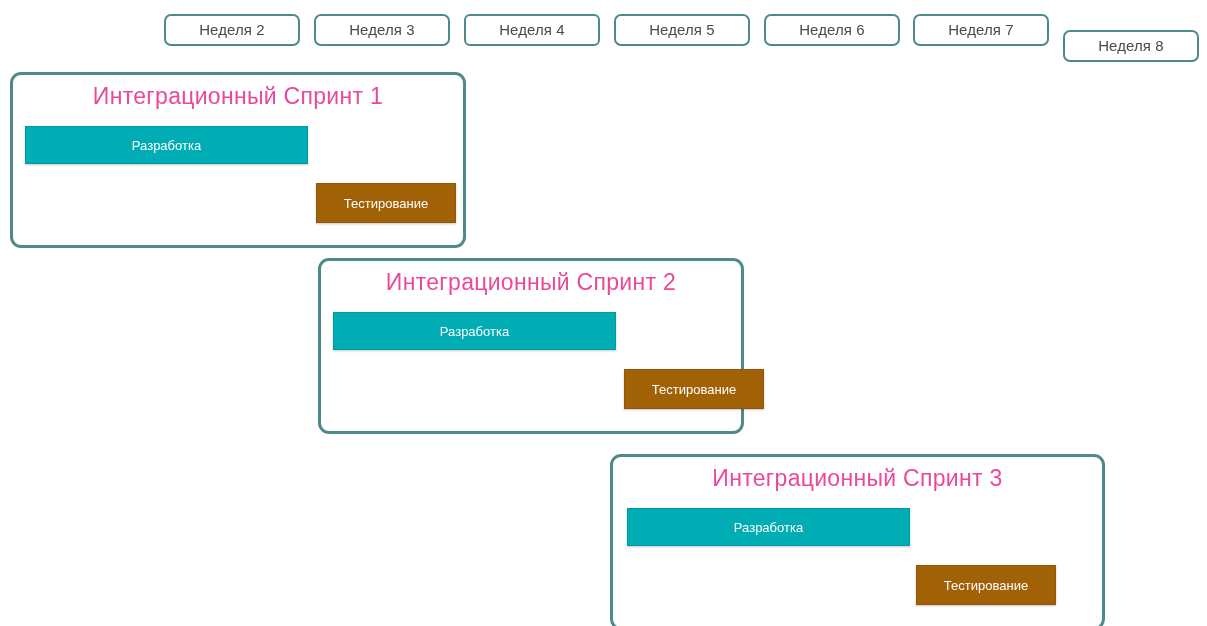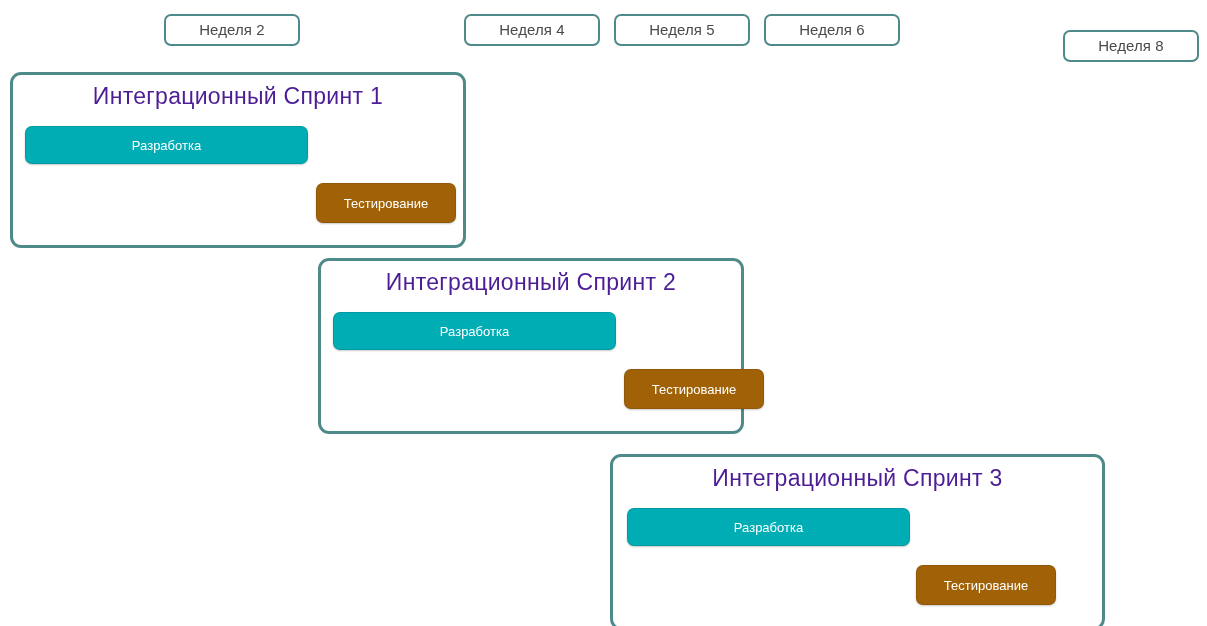--- a/index.html
+++ b/index.html
@@ -53,28 +53,28 @@
     border-radius: 11px;
     background: #ffffff;
   }
   .sprint-title {
     position: absolute;
     left: 0;
     right: 0;
     top: 8px;
     text-align: center;
     font-size: 23px;
-    color: #4c1d95;
+    color: #ec4899;
     white-space: nowrap;
     letter-spacing: 0.3px;
   }
   .task-bar {
     position: absolute;
     box-sizing: border-box;
-    border-radius: 7px;
+    border-radius: 0;
     color: #ffffff;
     font-size: 13px;
     text-align: center;
     white-space: nowrap;
     display: flex;
     align-items: center;
     justify-content: center;
     border: 1px solid rgba(0,0,0,0.10);
     box-shadow: 0 1px 2px rgba(0,0,0,0.22);
   }
@@ -86,23 +86,25 @@
     text-align: right;
   }
 </style>
 </head>
 <body>
 
 <div id="canvas">
 
   <div class="week-strip" id="week-strip">
       <div class="week-tab" style="left: 164px; width: 136px;">Неделя 2</div>
-      <div class="week-tab" style="left: 464px; width: 136px;">Неделя 4</div>
+      <div class="week-tab" style="left: 314px; width: 136px;">Неделя 3</div>
+      <div class="week-tab" style="left: 464px; width: 136px; border-radius: 6px;">Неделя 4</div>
       <div class="week-tab" style="left: 614px; width: 136px;">Неделя 5</div>
       <div class="week-tab" style="left: 764px; width: 136px;">Неделя 6</div>
+      <div class="week-tab" style="left: 913px; width: 136px;">Неделя 7</div>
       <div class="week-tab" style="left: 1063px; width: 136px; margin-top: 16px;">Неделя 8</div>
     </div>
 
   <div id="sprint-layer">
       <div class="sprint-box" style="left: 10px; top: 72px; width: 456px; height: 176px;">
         <div class="sprint-title">Интеграционный Спринт 1</div>
         <div class="task-bar task-dev" style="left: 12px; top: 51px; width: 283px; height: 38px;">
           <span>Разработка</span>
         </div>
         <div class="task-bar task-test" style="left: 303px; top: 108px; width: 140px; height: 40px;">

